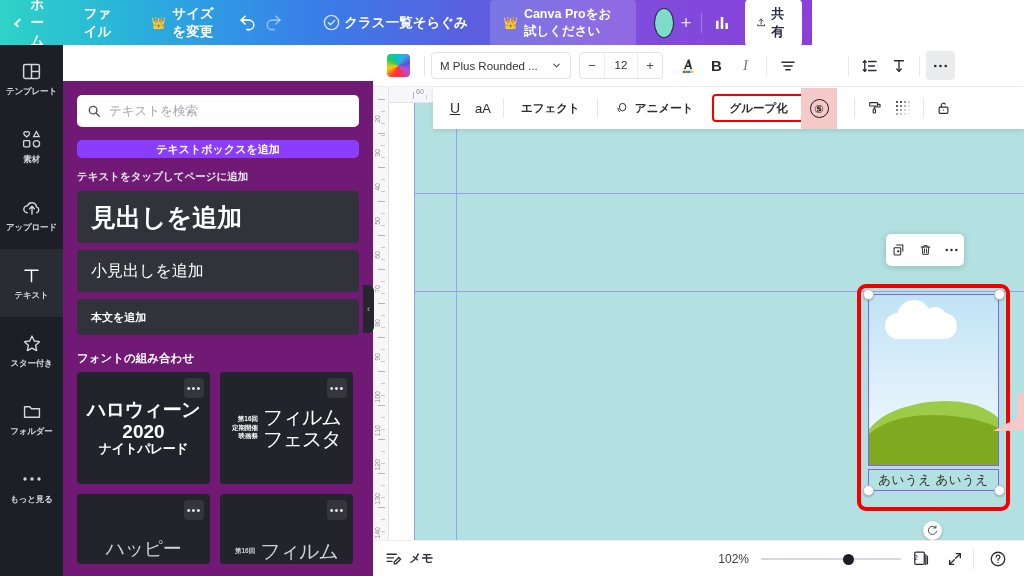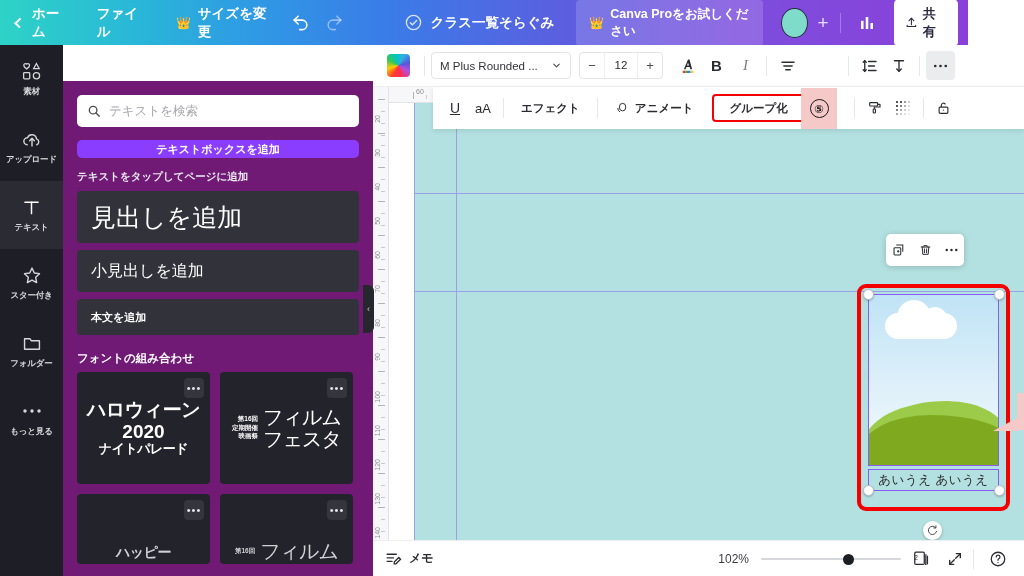--- a/index.html
+++ b/index.html
@@ -5,21 +5,21 @@
   * { box-sizing: border-box; margin: 0; padding: 0; }
   html, body {
     width: 1024px; height: 576px;
     font-family: "Liberation Sans", "DejaVu Sans", sans-serif;
     overflow: hidden; background: #fff;
   }
   #app { position: relative; width: 1024px; height: 576px; }
 
   
   .topbar {
-    position: absolute; left: 0; top: 0; width: 968px; height: 45px;
+    position: absolute; left: 0; top: 0; width: 812px; height: 45px;
     background: linear-gradient(90deg, #2ed3c6 0%, #29b7d8 14%, #2f9ae4 26%,
                                 #3a7ce8 40%, #5b5fe0 58%, #7c4ede 76%, #8b3fd9 100%);
     display: flex; align-items: center; color: #fff;
   }
   .tb-home {
     display: flex; align-items: center; gap: 7px;
     padding: 0 14px 0 16px; font-size: 13.5px; font-weight: bold; cursor: pointer;
   }
   .chev-left {
     display: inline-block; width: 8px; height: 8px;
@@ -96,21 +96,21 @@
     display: flex; align-items: center; justify-content: center; cursor: pointer;
   }
   .panel-note {
     margin: 12px 14px 0 14px; font-size: 10.5px; color: #e8e8ee; font-weight: bold;
   }
   .style-card {
     margin: 7px 14px 0 14px; background: #31323a; border-radius: 4px;
     display: flex; align-items: center; padding: 0 14px; cursor: pointer;
     color: #fff;
   }
-  .style-h  { height: 52px; font-size: 25px; font-weight: normal; text-align: right; }
+  .style-h  { height: 52px; font-size: 25px; font-weight: bold; text-align: right; }
   .style-sh { height: 42px; font-size: 16px; }
   .style-b  { height: 36px; font-size: 11px; font-weight: bold; }
   .combo-title {
     margin: 16px 14px 0 14px; font-size: 11.5px; color: #fff; font-weight: bold;
   }
   .combo-grid {
     display: flex; gap: 10px; padding: 6px 14px 0 14px; flex-wrap: wrap;
   }
   .combo-card {
     position: relative; width: 133px; height: 112px; background: #23242b;
@@ -123,21 +123,21 @@
     display: flex; align-items: center; justify-content: center; cursor: pointer;
     letter-spacing: 1px;
   }
   .cc1 { color: #fff; text-align: center; line-height: 1.15; }
   .cc1 .l1 { font-size: 19px; font-weight: bold; letter-spacing: -.5px; }
   .cc1 .l2 { font-size: 19px; font-weight: bold; }
   .cc1 .l3 { font-size: 13px; font-weight: bold; letter-spacing: -.5px; }
   .cc2 { color: #fff; display: flex; align-items: center; gap: 5px; }
   .cc2 .small { font-size: 6.5px; line-height: 1.35; text-align: right; font-weight: bold; }
   .cc2 .big { font-size: 20px; line-height: 1.1; letter-spacing: -1px; }
-  .cc3 { color: #cfd0d6; font-size: 14px; font-weight: bold; letter-spacing: -.5px; }
+  .cc3 { color: #cfd0d6; font-size: 19px; font-weight: normal; letter-spacing: -.5px; }
   .panel-collapse {
     position: absolute; left: 363px; top: 285px; width: 11px; height: 48px;
     background: #26272e; border-radius: 0 6px 6px 0; color: #cfcfd6;
     font-size: 9px; display: flex; align-items: center; justify-content: center;
     cursor: pointer; z-index: 30;
   }
 
   
   .editor {
     position: absolute; left: 373px; top: 45px; width: 651px; height: 531px;
@@ -395,20 +395,30 @@
         <path d="M12 16V4"></path>
           <path d="M7.5 8.5L12 4l4.5 4.5"></path>
           <path d="M4 17v2.5h16V17"></path>
       </svg>
       <span>共有</span>
     </div>
   </div>
 
   <div class="rail">
 
+    <div class="rail-item">
+      <span class="rail-ico">
+        <svg width="21" height="21" viewBox="0 0 24 24" fill="none" stroke="#d6d7dd" stroke-width="1.7">
+          <rect x="3" y="4" width="18" height="16" rx="2"></rect>
+            <path d="M12 4v16"></path>
+            <path d="M12 12h9"></path>
+        </svg>
+      </span>
+      <span class="rail-label">テンプレート</span>
+    </div>
 
     <div class="rail-item">
       <span class="rail-ico">
         <svg width="22" height="21" viewBox="0 0 26 24" fill="none" stroke="#d6d7dd" stroke-width="1.5">
           <path d="M6.7 3.2c-1.4-1.2-3.4-.2-3.4 1.6 0 1.7 2.4 3.4 3.4 4.1 1-0.7 3.4-2.4 3.4-4.1 0-1.8-2-2.8-3.4-1.6z"></path>
           <path d="M18.2 2.6l3.3 6h-6.6z"></path>
           <rect x="3.1" y="13.4" width="7.2" height="7.2" rx="1"></rect>
           <circle cx="18.3" cy="17" r="3.7"></circle>
         </svg>
       </span>

